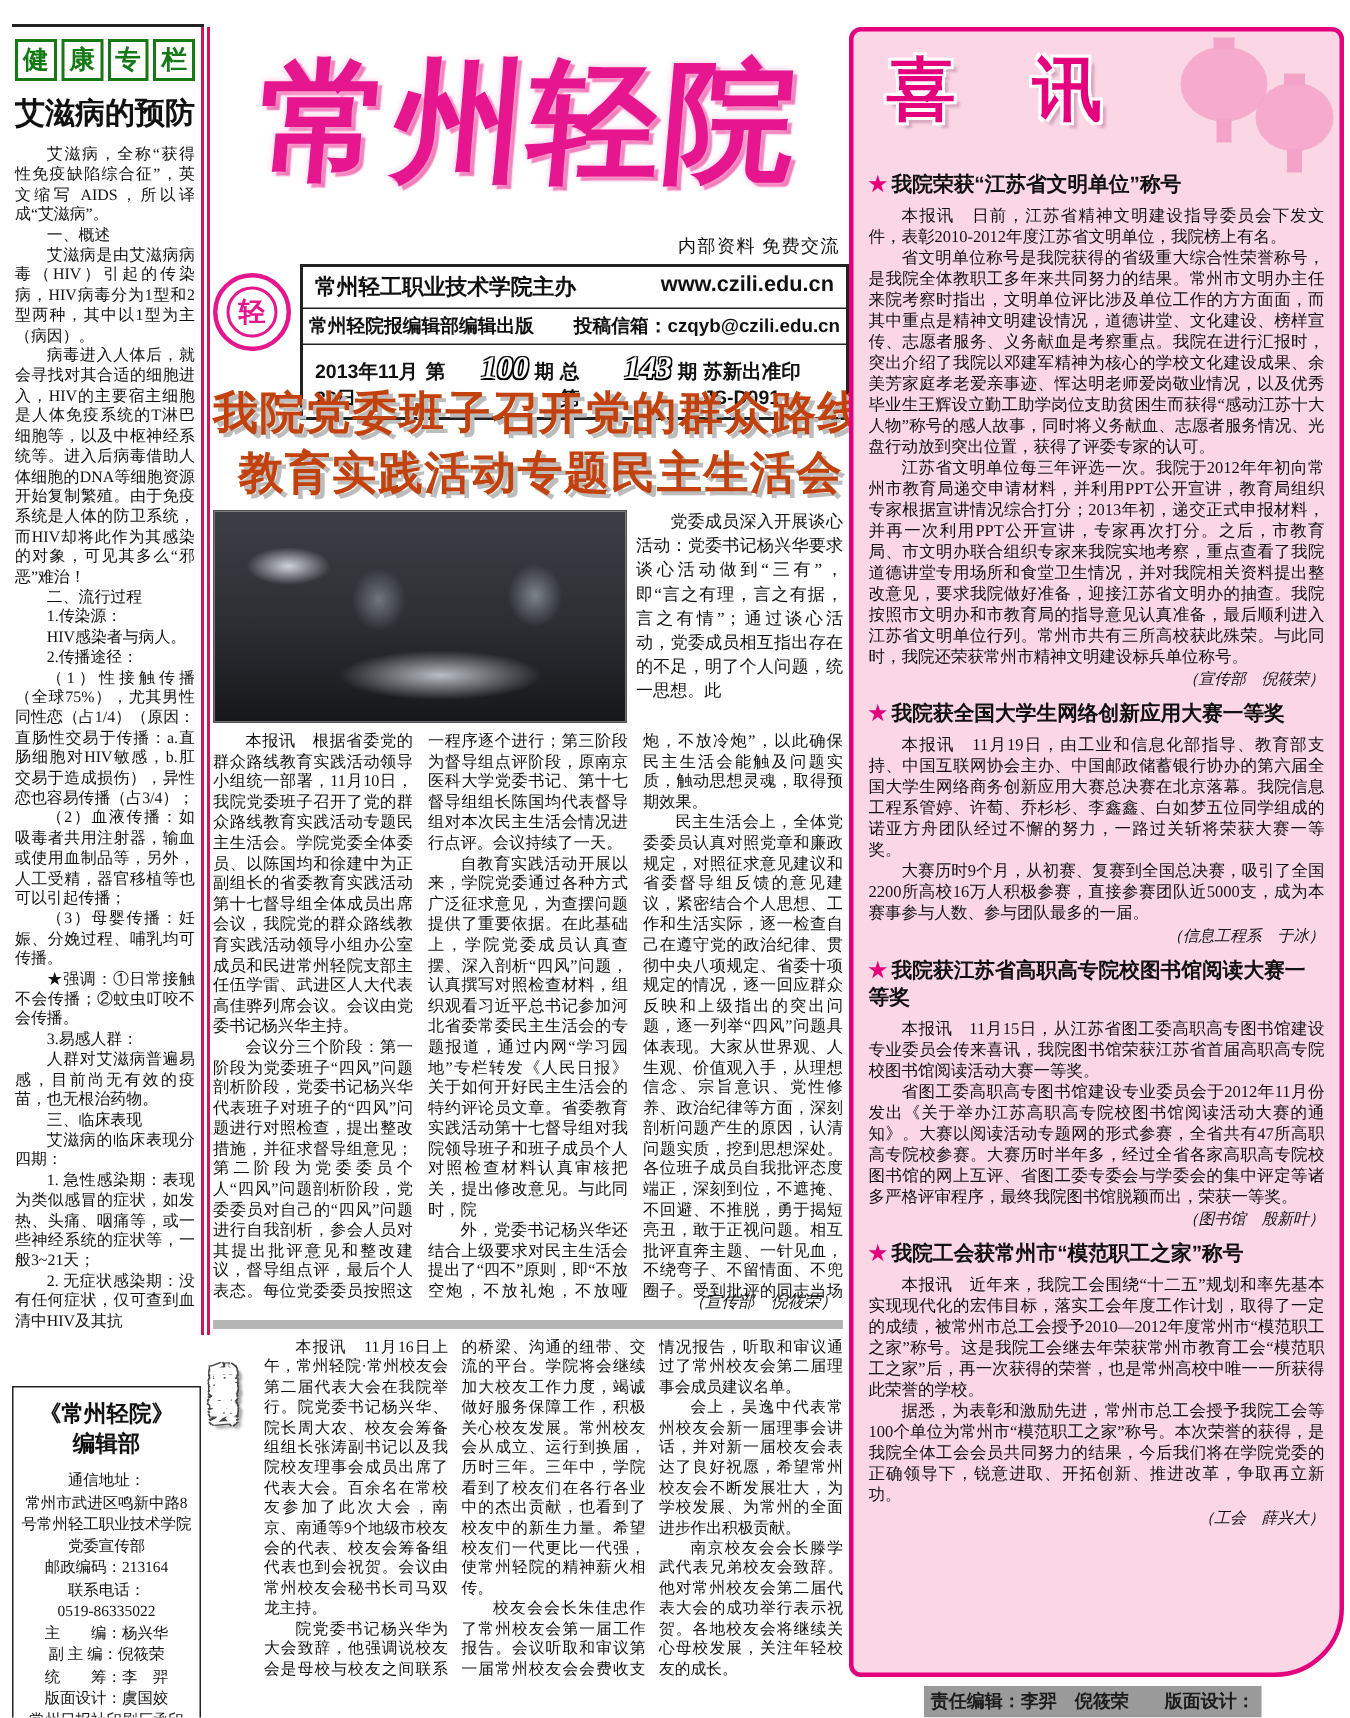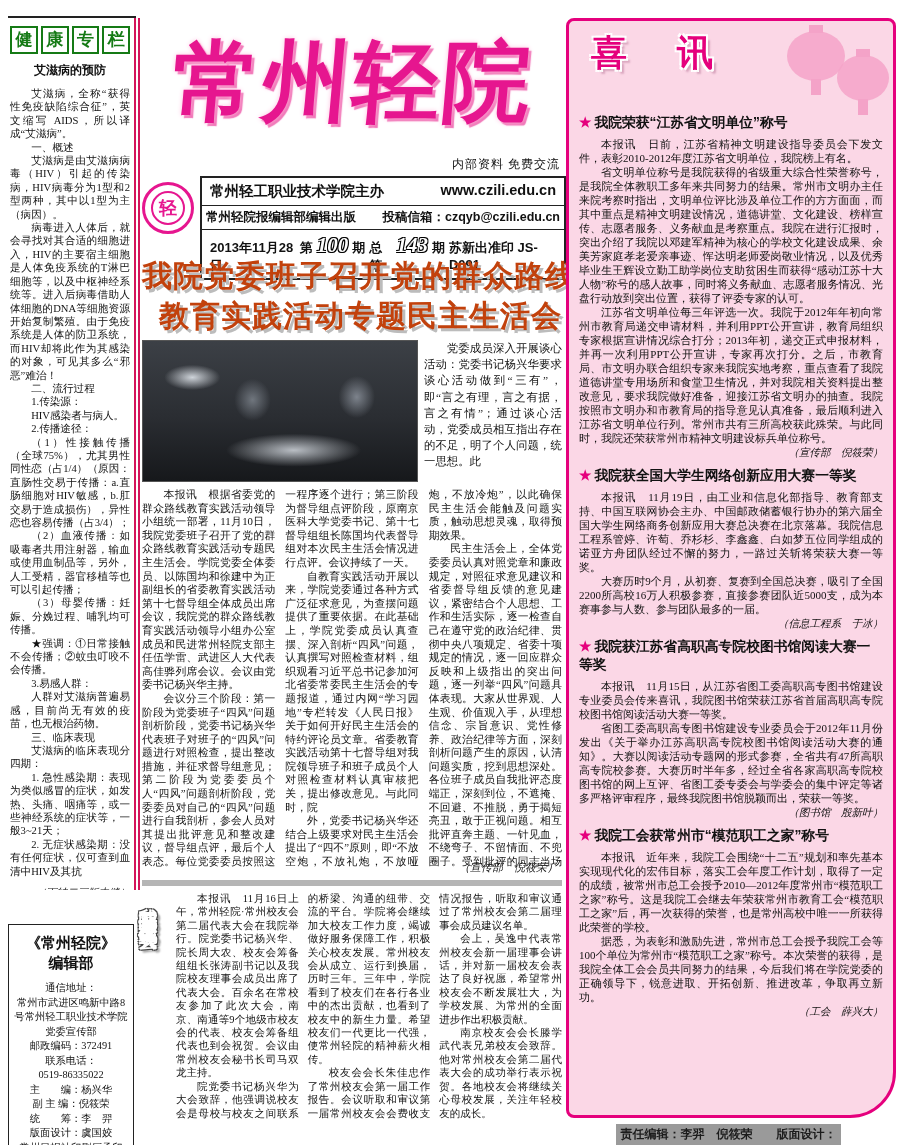--- a/index.html
+++ b/index.html
@@ -15,21 +15,21 @@
 
   
   .health{left:8px;top:18px;width:128px;height:872px;border-right:2px solid #d4145a;
     padding:4px 4px 0 2px;box-sizing:border-box;overflow:hidden;}
   .health-head{display:flex;gap:3px;justify-content:center;margin:4px 0 8px 0;}
   .health-head span{
     display:inline-block;width:24px;height:24px;line-height:24px;text-align:center;
     border:2px solid #157a15;color:#157a15;font-weight:bold;font-size:17px;
     font-family:"Liberation Sans",sans-serif;background:#fff;
   }
-  .health-title{font-size:12px;font-weight:bold;text-align:center;margin:6px 0 8px 0;
+  .health-title{font-size:20px;font-weight:bold;text-align:center;margin:6px 0 8px 0;
     font-family:"Liberation Sans",sans-serif;}
   .health-body p{margin:0;font-size:10.6px;line-height:13.4px;text-align:justify;text-indent:2em;}
   .health-note{font-size:10.5px;text-align:right;margin-top:8px;font-style:italic;}
 
   
   .edbox{left:8px;top:924px;width:126px;height:240px;border:1px solid #222;
     box-sizing:border-box;padding:8px 5px 0 5px;overflow:hidden;}
   .edbox .t{font-size:15px;font-weight:bold;text-align:center;line-height:20px;
     font-family:"Liberation Sans",sans-serif;}
   .edbox .lines{margin-top:8px;text-align:center;}
@@ -53,21 +53,21 @@
   .infobox{position:absolute;left:58px;top:158px;width:362px;border:2px solid #222;}
   .infobox .row1{display:flex;justify-content:space-between;padding:4px 8px;
     border-bottom:1px solid #222;font-weight:bold;font-size:14.5px;
     font-family:"Liberation Sans",sans-serif;gap:20px;}
   .infobox .row2{padding:3px 4px;border-bottom:1px solid #222;font-weight:bold;
     font-size:12.5px;font-family:"Liberation Sans",sans-serif;display:flex;justify-content:space-between;}
   .infobox .row3{padding:3px 8px;font-size:13px;font-weight:bold;
     font-family:"Liberation Sans",sans-serif;display:flex;align-items:baseline;gap:4px;}
   .issue-num{font-style:italic;font-size:21px;font-weight:bold;color:#fff;
     text-shadow:-1px -1px 0 #000,1px -1px 0 #000,-1px 1px 0 #000,1px 1px 0 #000;
-    font-family:"Liberation Serif",serif;}
+    font-family:"Liberation Serif",serif;margin-left:20px;}
   .headline{position:absolute;left:0;top:238px;width:420px;text-align:right;
     font-family:"Liberation Sans",sans-serif;font-weight:900;font-size:30px;line-height:40px;
     color:#c2410c;text-shadow:3px 3px 0 #bcbcbc;letter-spacing:1px;white-space:nowrap;}
   .photo{position:absolute;left:0;top:322px;width:276px;height:142px;
     background:
       radial-gradient(ellipse 40px 18px at 18% 26%, #cfd4da 0%, rgba(90,96,104,0) 70%),
       radial-gradient(ellipse 90px 22px at 55% 78%, #b9bec4 0%, rgba(90,96,104,0) 75%),
       radial-gradient(ellipse 26px 30px at 78% 40%, #7d838c 0%, rgba(60,64,70,0) 70%),
       radial-gradient(ellipse 26px 30px at 40% 42%, #70767e 0%, rgba(60,64,70,0) 70%),
       linear-gradient(180deg,#3c4046 0%,#2a2d32 55%,#16181b 100%);
@@ -87,22 +87,22 @@
     line-height:32px;}
   .alumnibody{position:absolute;left:34px;top:874px;width:386px;height:232px;
     column-count:3;column-gap:9px;overflow:hidden;}
   .alumnibody p{margin:0;font-size:10.5px;line-height:13.4px;text-align:justify;text-indent:2em;}
   .alumni-byline{position:absolute;right:2px;top:1128px;font-size:11px;font-style:italic;}
 
   
   .goodnews{left:566px;top:18px;width:330px;height:1100px;
     background:#fbd7e6;border:3px solid #e5007d;border-radius:8px 8px 46px 8px;
     box-sizing:border-box;overflow:hidden;}
-  .gn-header{position:absolute;left:22px;top:8px;font-size:36px;font-weight:900;
-    letter-spacing:20px;color:#e5007d;font-family:Liberation Sans, sans-serif;
+  .gn-header{position:absolute;left:22px;top:8px;font-size:46px;font-weight:900;
+    letter-spacing:20px;color:#e5007d;font-family:Liberation Serif, serif;
     text-shadow:-2px -2px 0 #fff,2px -2px 0 #fff,-2px 2px 0 #fff,2px 2px 0 #fff,4px 4px 2px #d8a4bd;}
   .lantern{position:absolute;border-radius:50%;background:#f4a3c8;opacity:.85;}
   .lantern.l1{left:218px;top:10px;width:58px;height:50px;}
   .lantern.l2{left:268px;top:34px;width:52px;height:46px;}
   .lantern-top{position:absolute;background:#f4a3c8;width:14px;height:8px;}
   .lt1{left:240px;top:4px;} .lt2{left:287px;top:28px;}
   .lantern-tail{position:absolute;background:#f4a3c8;width:10px;height:16px;}
   .tt1{left:242px;top:58px;} .tt2{left:289px;top:78px;}
   .gn-articles{position:absolute;left:10px;top:86px;width:304px;height:1000px;overflow:hidden;}
   .gn-article{margin-bottom:6px;}
@@ -155,21 +155,21 @@
 
 <div class="abs edbox">
   <div class="t">
     <div>《常州轻院》</div>
     <div>编辑部</div>
   </div>
   <div class="lines">
 
   <div>通信地址：</div>
       <div>常州市武进区鸣新中路8号常州轻工职业技术学院党委宣传部</div>
-      <div>邮政编码：372491</div>
+      <div>邮政编码：213164</div>
       <div>联系电话：</div>
       <div>0519-86335022</div>
       <div>主　　编：杨兴华</div>
       <div>副 主 编：倪筱荣</div>
       <div>统　　筹：李　羿</div>
       <div>版面设计：虞国姣</div>
       <div>常州日报社印刷厂承印</div>
     </div>
 </div>
 

